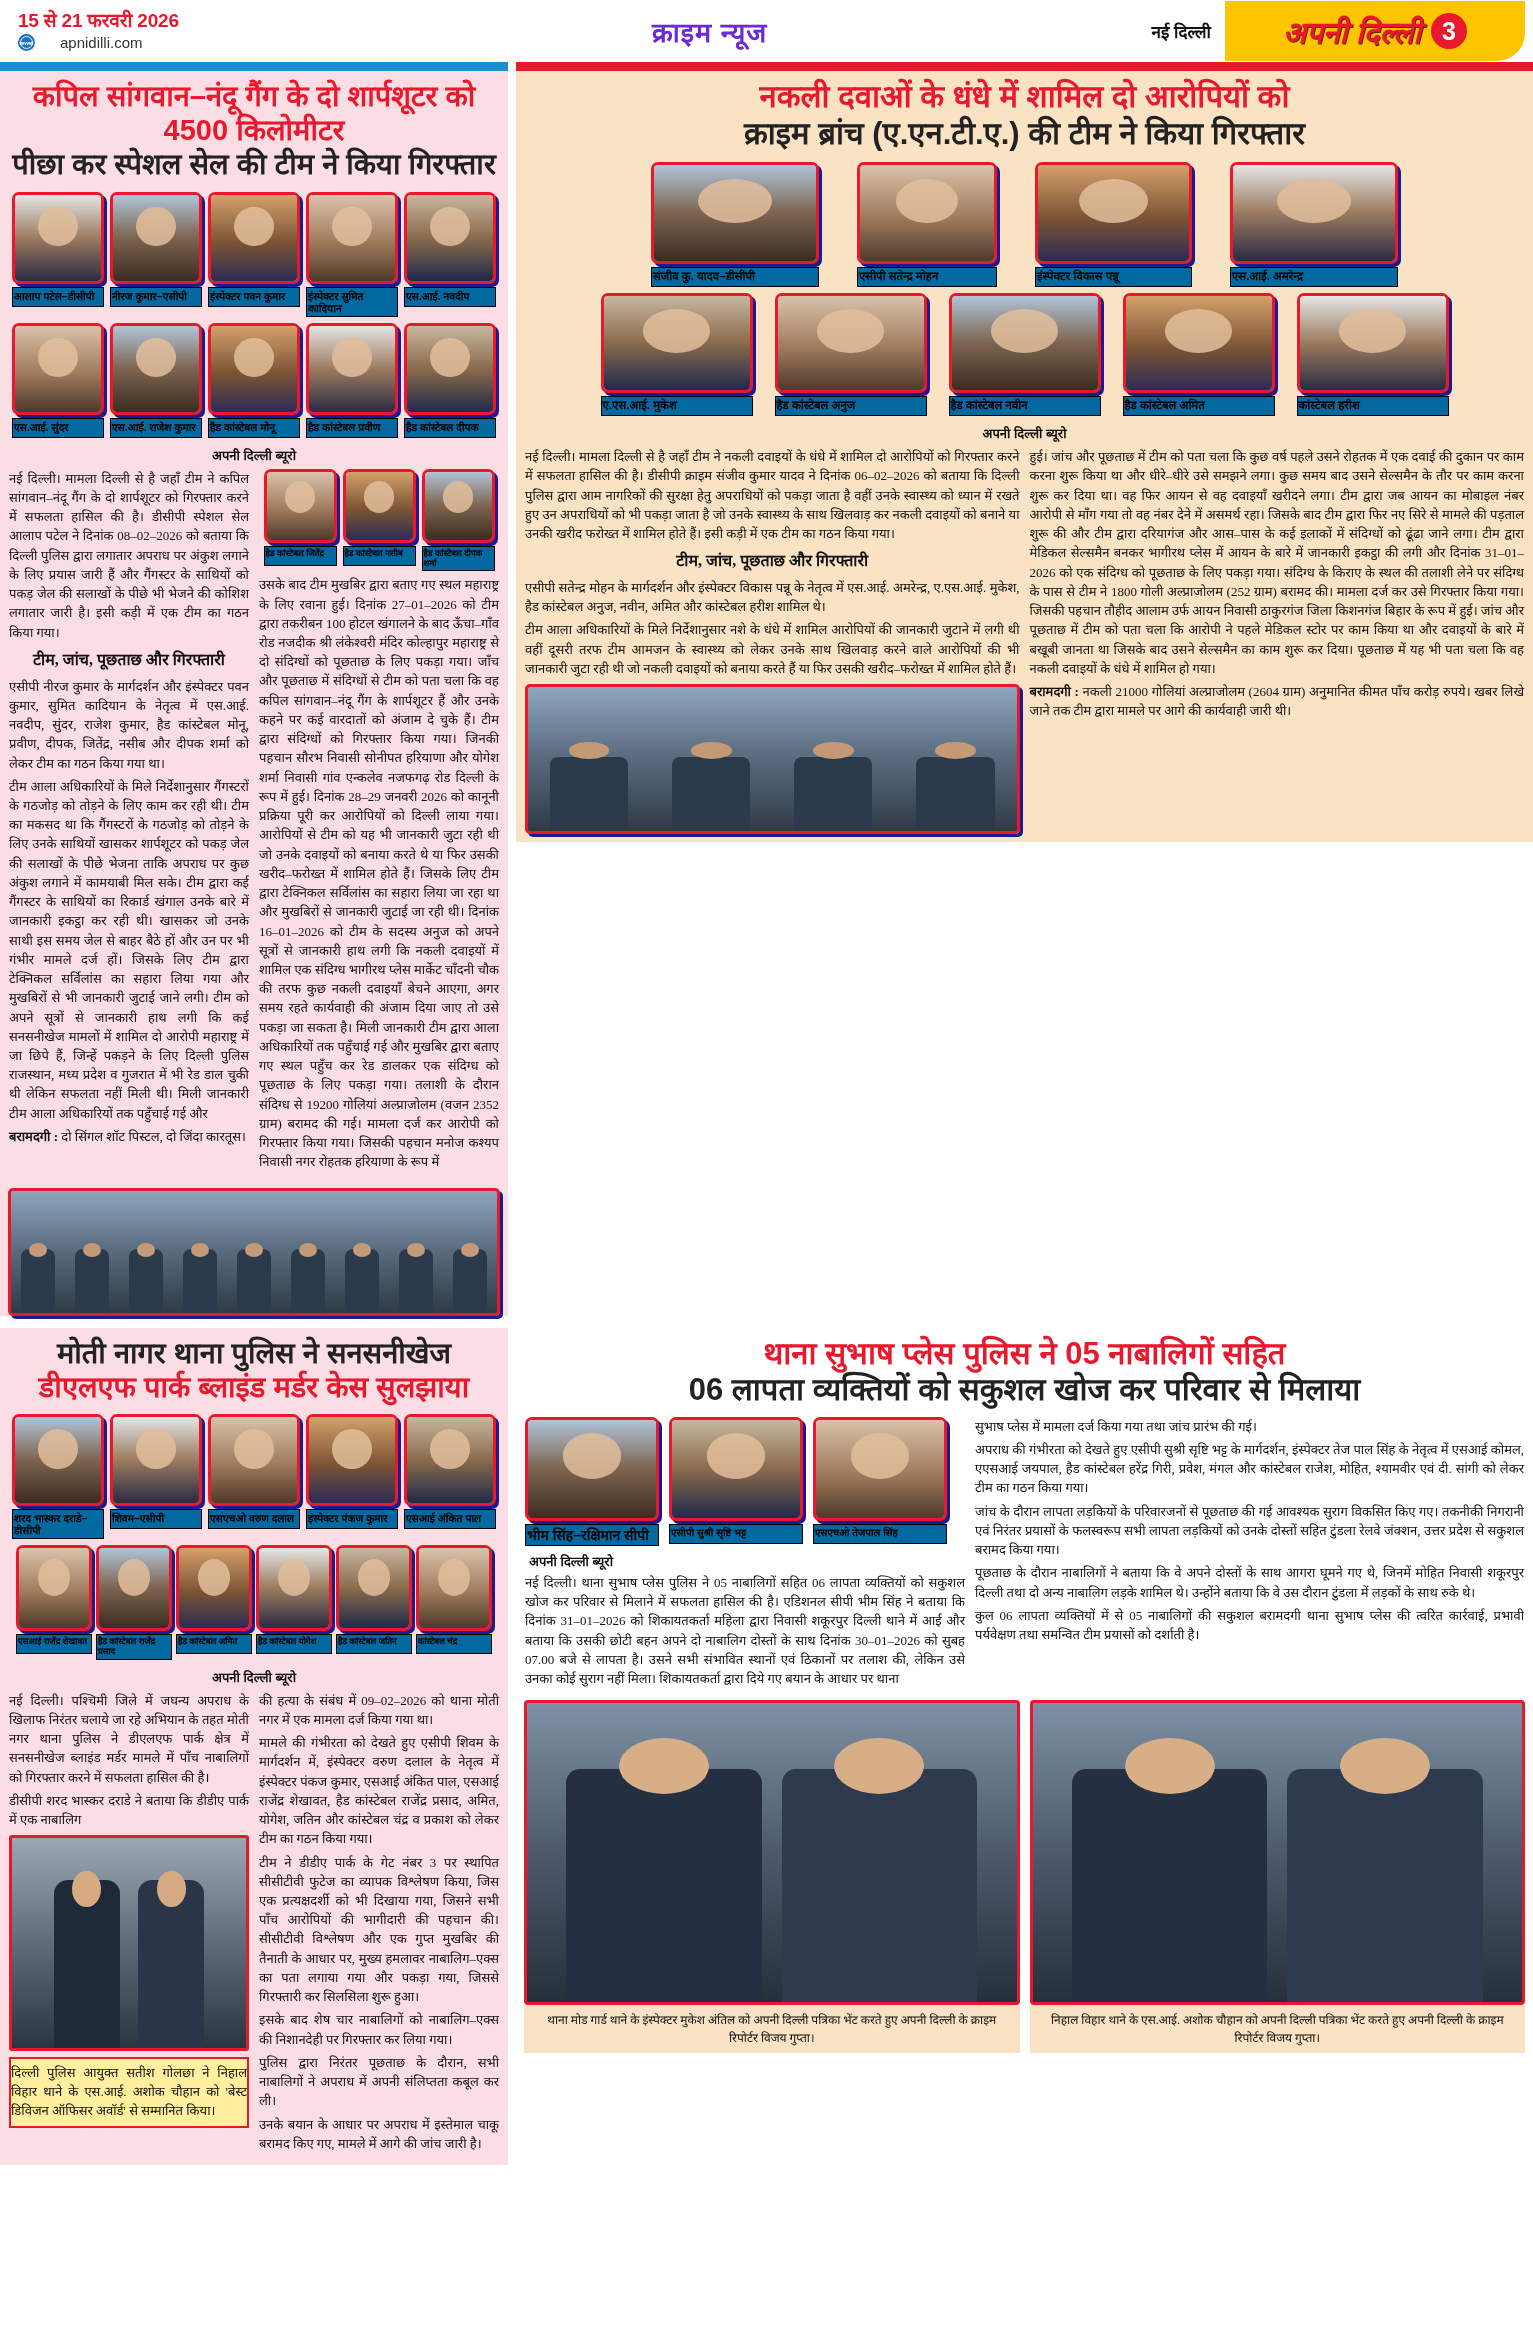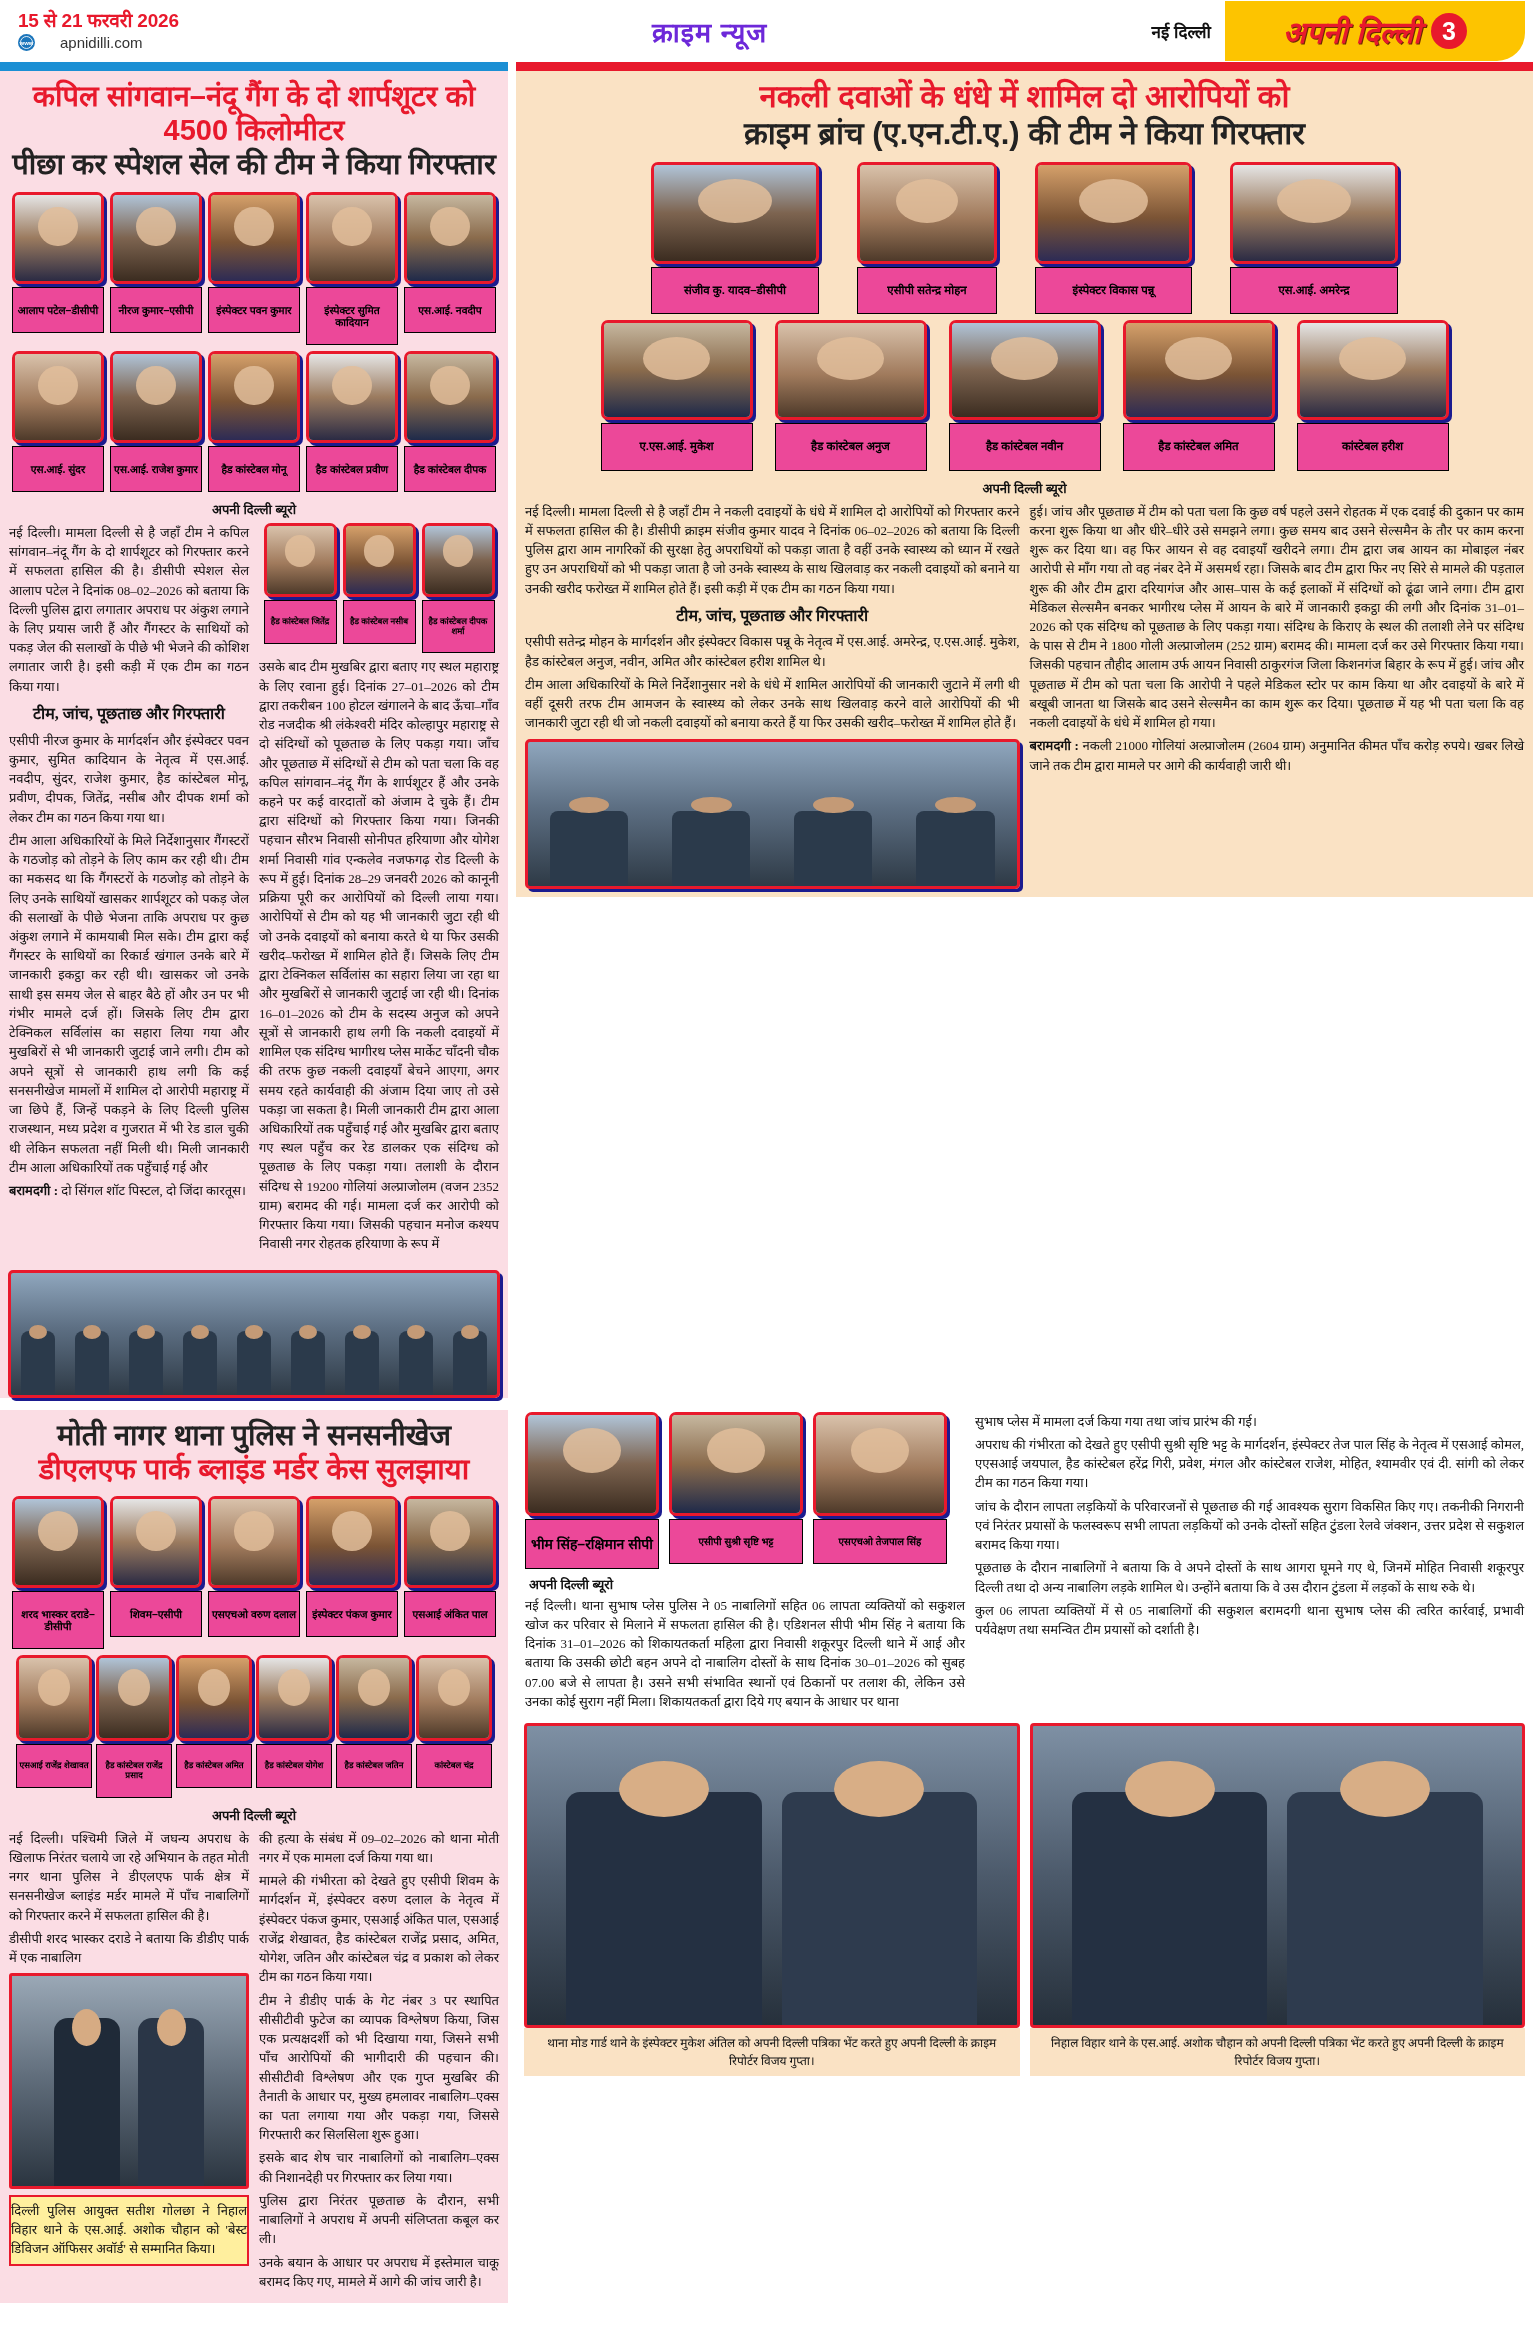--- a/index.html
+++ b/index.html
@@ -115,24 +115,24 @@
   .pframe .face.v3 { background:linear-gradient(180deg,#d9c2ab 0%,#a07a5c 55%,#4e3a2a 100%); }
   .pframe .face.v4 { background:linear-gradient(180deg,#e5e5e5 0%,#9b7b5f 50%,#2b2b44 100%); }
   .pframe .face.v5 { background:linear-gradient(180deg,#d5a06a 0%,#7b5435 55%,#2d2b55 100%); }
   .pframe .face.v6 { background:linear-gradient(180deg,#c6b79f 0%,#8a6b4c 50%,#1f2a4a 100%); }
   .pframe .face::after {
     content:""; position:absolute; left:27%; top:14%;
     width:46%; height:46%; border-radius:50%;
     background:rgba(226,190,155,.85);
   }
   .pcap {
-    margin-top:3px; background:#ec4899; border:1px solid #000;
-    text-align:center; font-size:11.5px; font-weight:bold;
-    font-family:"Liberation Sans", sans-serif;
-    padding:16px 1px; line-height:1.15; min-height:20px;
+    margin-top:3px; background:#0369a1; border:1px solid #000;
+    font-size:11.5px; font-weight:bold;
+    font-family:"Liberation Sans", sans-serif;
+    padding:2px 1px; line-height:1.15; min-height:20px;
     color:#000;
   }
   .pcap.small { font-size:10.5px; }
 
   
   .byline {
     text-align:center; font-size:13px; font-weight:bold;
     font-family:"Liberation Sans", sans-serif;
     padding:6px 0 3px; color:#111;
   }
@@ -568,20 +568,24 @@
           <p>उनके बयान के आधार पर अपराध में इस्तेमाल चाकू बरामद किए गए, मामले में आगे की जांच जारी है।</p>
         </div>
       </div>
     </div>
   </div>
 
   <div class="col-gap"></div>
 
   <div class="col-right">
     <div class="art art-white">
+      <div class="headline">
+        <div class="hl-red hl-2">थाना सुभाष प्लेस पुलिस ने 05 नाबालिगों सहित</div>
+        <div class="hl-dark hl-2">06 लापता व्यक्तियों को सकुशल खोज कर परिवार से मिलाया</div>
+      </div>
 
       <div class="body-cols" style="align-items:flex-start">
         <div class="bcol" style="flex:0 0 440px">
           <div class="photos" style="gap:10px;padding:0;justify-content:flex-start">
             <div class="pcard" style="width:134px">
               <div class="pframe" style="height:104px">
                     <div class="face v2"></div>
                   </div>
               <div class="pcap" style="font-size:14px">भीम सिंह–रक्षिमान सीपी</div>
             </div>

